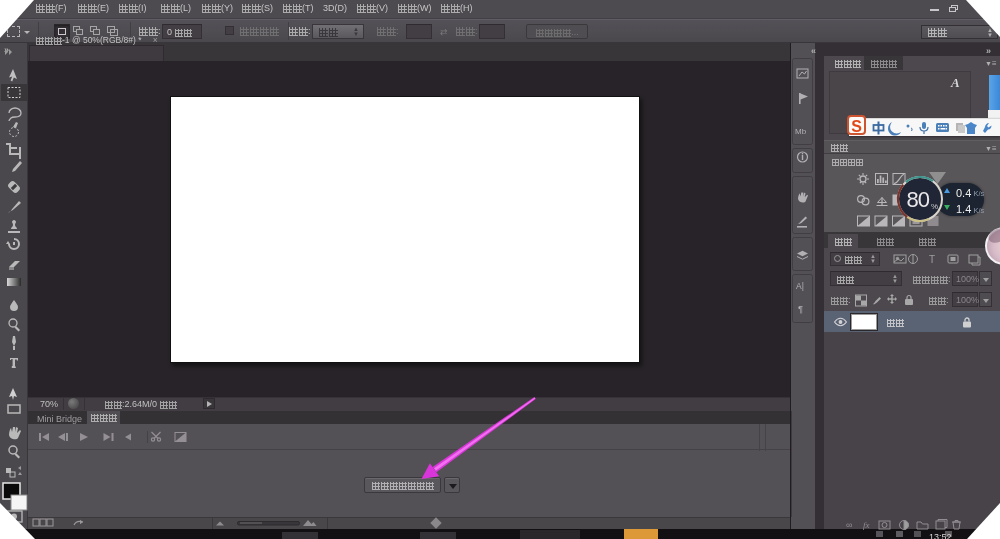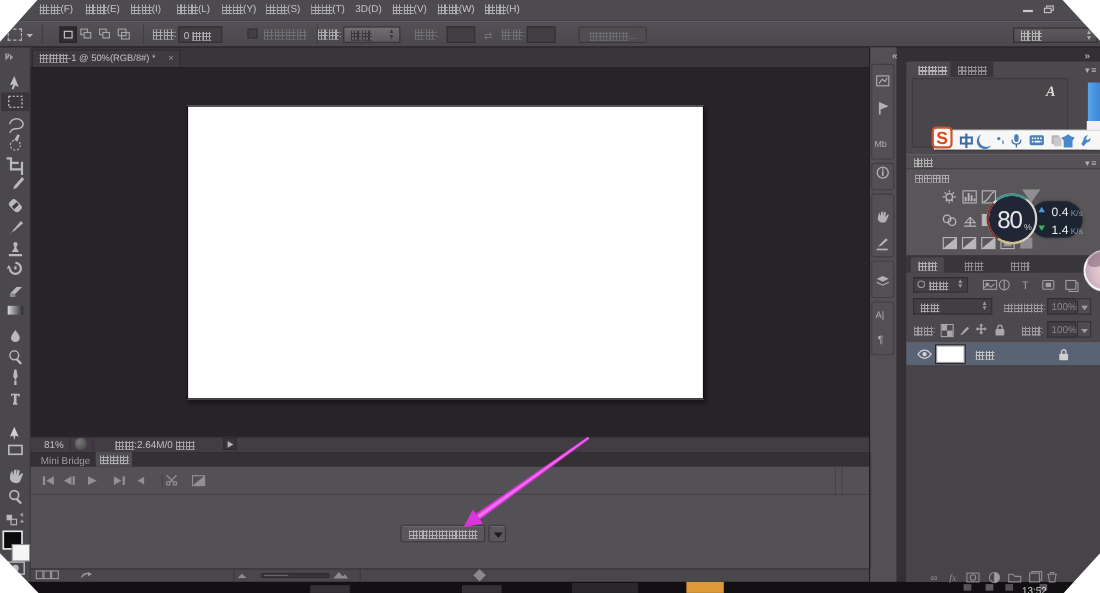--- a/index.html
+++ b/index.html
@@ -118,24 +118,24 @@
 <div class="ab txt dim" style="left:376px;top:27px"><i class="c"></i><i class="c"></i>:</div>
 <div class="ab input" style="left:406px;top:24px;width:26px;height:15px"></div>
 <div class="ab dim" style="left:440px;top:27px;font-size:9px">⇄</div>
 <div class="ab txt dim" style="left:455px;top:27px"><i class="c"></i><i class="c"></i>:</div>
 <div class="ab input" style="left:479px;top:24px;width:26px;height:15px"></div>
 
 <div class="ab" style="left:526px;top:24px;width:62px;height:15px;background:#504d52;border:1px solid #3b383c;border-radius:2px;color:#757575;font-size:9px;line-height:14px;text-align:center"><i class="c c8"></i><i class="c c8"></i><i class="c c8"></i><i class="c c8"></i>...</div>
 
 <div class="ab" style="left:921px;top:25px;width:77px;height:14px;background:linear-gradient(#5c595e,#504d52);border:1px solid #332f34;color:#d0d0d0;font-size:9px;line-height:13px;padding-left:5px"><i class="c"></i><i class="c"></i><span style="position:absolute;right:4px;top:2px;color:#b0b0b0;font-size:6px;line-height:5px">▲<br>▼</span></div>
 
-<div class="ab txt" style="left:35px;top:48px;color:#c2c2c2;font-size:8.5px"><i class="c c8"></i><i class="c c8"></i><i class="c c8"></i>-1 @ 50%(RGB/8#) * <span style="color:#9a9a9a;margin-left:9px">×</span></div>
+<div class="ab txt" style="left:35px;top:36px;color:#c2c2c2;font-size:8.5px"><i class="c c8"></i><i class="c c8"></i><i class="c c8"></i>-1 @ 50%(RGB/8#) * <span style="color:#9a9a9a;margin-left:9px">×</span></div>
 <div class="ab txt" style="left:4px;top:46px;color:#b5b5b5;font-weight:bold;letter-spacing:-2px">»</div>
 
-<div class="ab txt" style="left:40px;top:400px;color:#c0c0c0">81%</div>
+<div class="ab txt" style="left:40px;top:400px;color:#c0c0c0">70%</div>
 <div class="ab" style="left:63px;top:398px;width:1px;height:12px;background:#353136"></div>
 <div class="ab" style="left:84px;top:398px;width:1px;height:12px;background:#353136"></div>
 <div class="ab" style="left:68px;top:398px;width:11px;height:11px;border-radius:50%;background:radial-gradient(circle at 35% 35%,#7a7a7a,#3e3e3e)"></div>
 <div class="ab txt" style="left:104px;top:400px;color:#c0c0c0"><i class="c c8"></i><i class="c c8"></i>:2.64M/0 <i class="c c8"></i><i class="c c8"></i></div>
 <div class="ab" style="left:203px;top:398px;width:12px;height:11px;background:#39363a;border:1px solid #2e2a2f">
     <div style="position:absolute;left:3px;top:2px;width:0;height:0;border:3px solid transparent;border-left:5px solid #b5b5b5"></div>
   </div>
 
 <div class="ab" style="left:37px;top:414px;color:#a09da1;font-size:9px">Mini Bridge</div>
 <div class="ab txt" style="left:90px;top:413px;color:#cacaca"><i class="c c8"></i><i class="c c8"></i><i class="c c8"></i></div>

